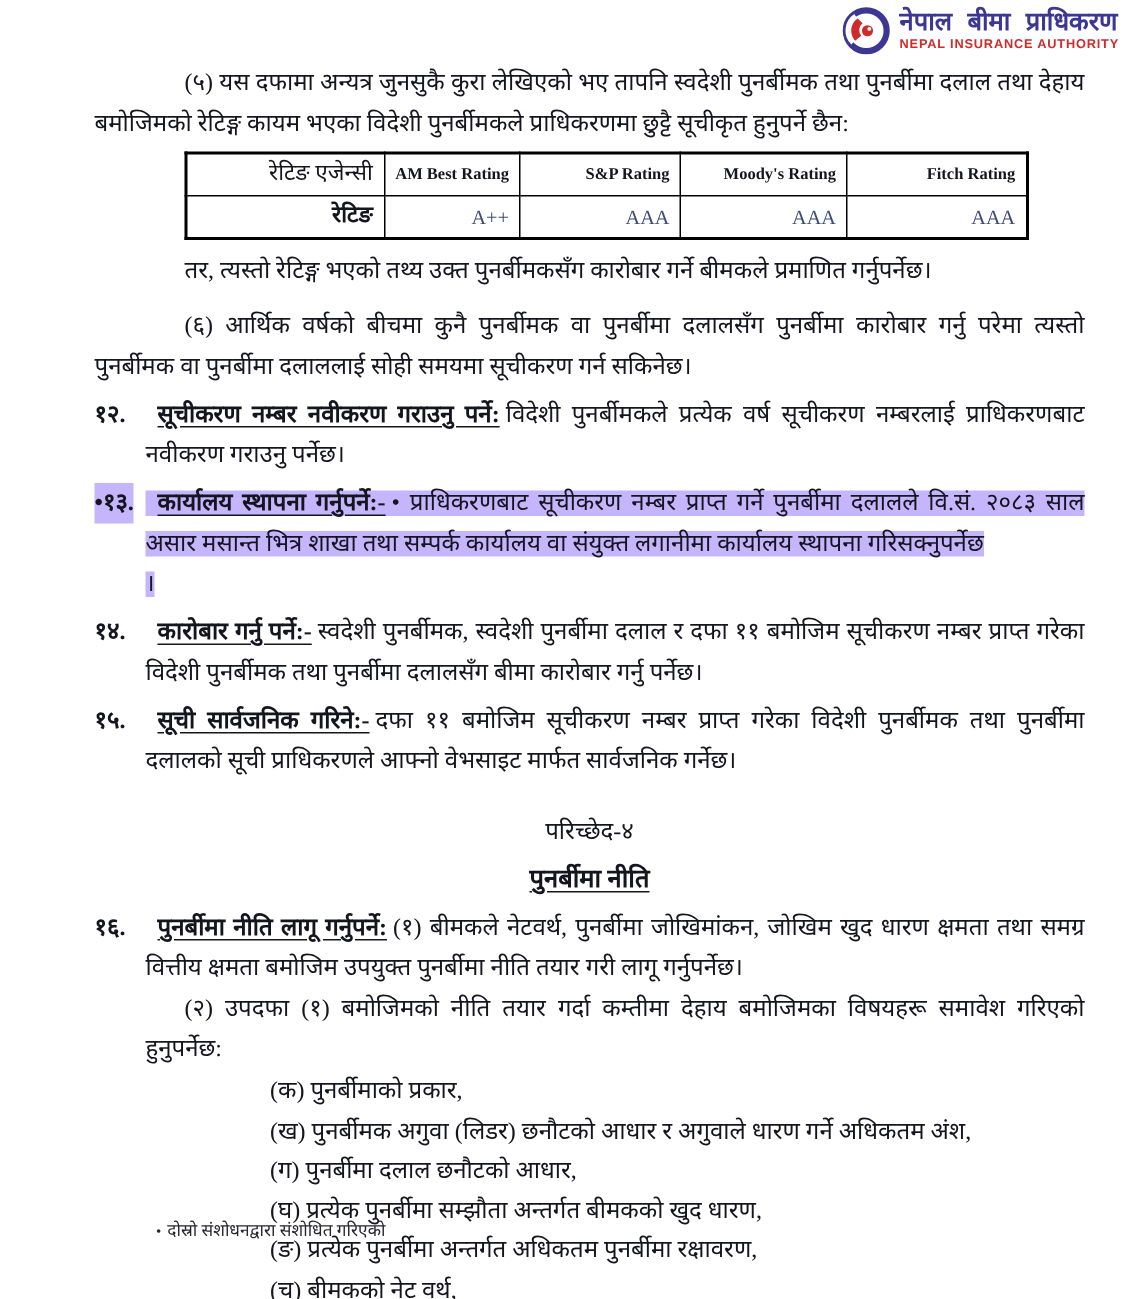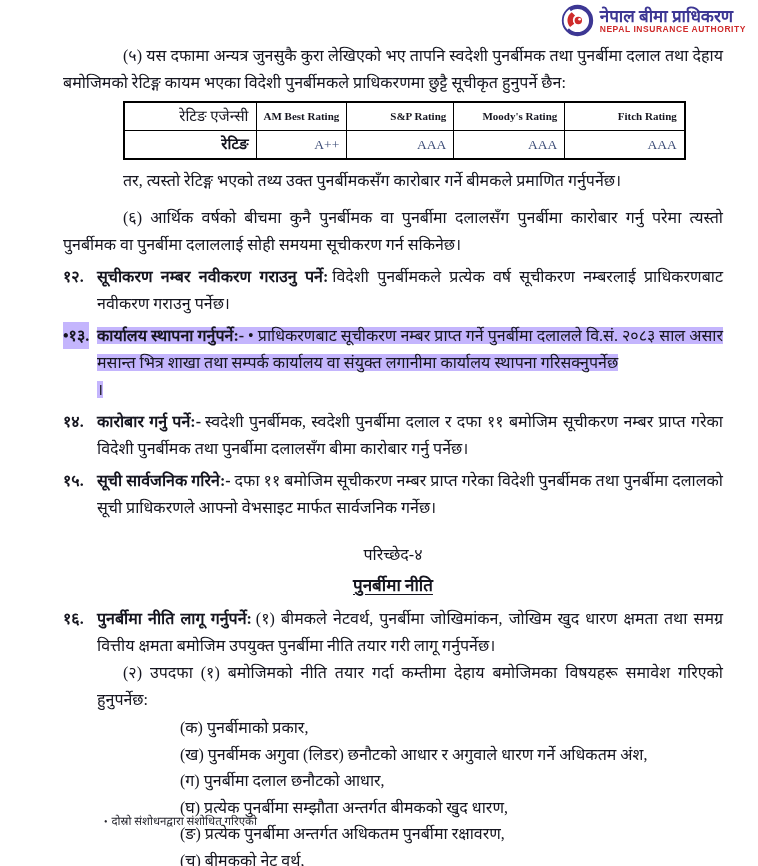--- a/index.html
+++ b/index.html
@@ -18,21 +18,21 @@
     line-height:27px;
     text-align:justify;
   }
   
   .logo {
     position:absolute; top:4px; right:12px;
     display:flex; align-items:center; gap:6px;
   }
   .logo-mark { width:33px; height:33px; flex:0 0 auto; }
   .logo-text { line-height:1.02; white-space:nowrap; }
-  .logo-np { font-size:17px; font-weight:bold; color:#3d3794; font-family:Liberation Serif, serif; }
+  .logo-np { font-size:17px; font-weight:bold; color:#3d3794; font-family:Liberation Mono, monospace; }
   .logo-en { font-size:8.5px; font-weight:bold; color:#cf2b2b; letter-spacing:0.55px; font-family:"Liberation Sans",sans-serif; }
   
   .indent60 { text-indent:60px; }
   .para { margin:0; }
   .mt6 { margin-top:6px; }
   .mt10 { margin-top:10px; }
   
   table.ratings {
     border-collapse:collapse;
     table-layout:fixed;
@@ -49,21 +49,21 @@
     white-space:nowrap;
   }
   th.np  { font-size:15px; font-weight:normal; }
   th.en  { font-size:11px; font-weight:bold; font-family:Liberation Serif, serif; }
   td.npb { font-size:15px; font-weight:bold; }
   td.val { font-size:13.5px; color:#3c4c77; }
   
   .item { position:relative; padding-left:34px; margin-top:5px; }
   .item .num { position:absolute; left:-34px; top:0; font-weight:bold; }
   .item .inner { position:relative; }
-  .heading { font-weight:bold; text-underline-offset:3px; margin-right:4px; }
+  .heading { font-weight:bold; text-decoration:underline; text-underline-offset:3px; margin-right:4px;margin-left:8px; }
   .hl { background:#c4b5fd; }
   .subpara { text-indent:26px; }
   
   .chapter { text-align:center; margin-top:20px; text-indent:0; }
   .chapter-title { text-align:center; font-weight:bold; font-size:17px; text-decoration:underline; text-underline-offset:3px; margin-top:4px; margin-bottom:6px; text-indent:0; }
   
   .sublist { margin-left:117px; margin-top:2px; text-align:left; }
   .sublist-item { line-height:26.5px; }
   
   .footnote {

